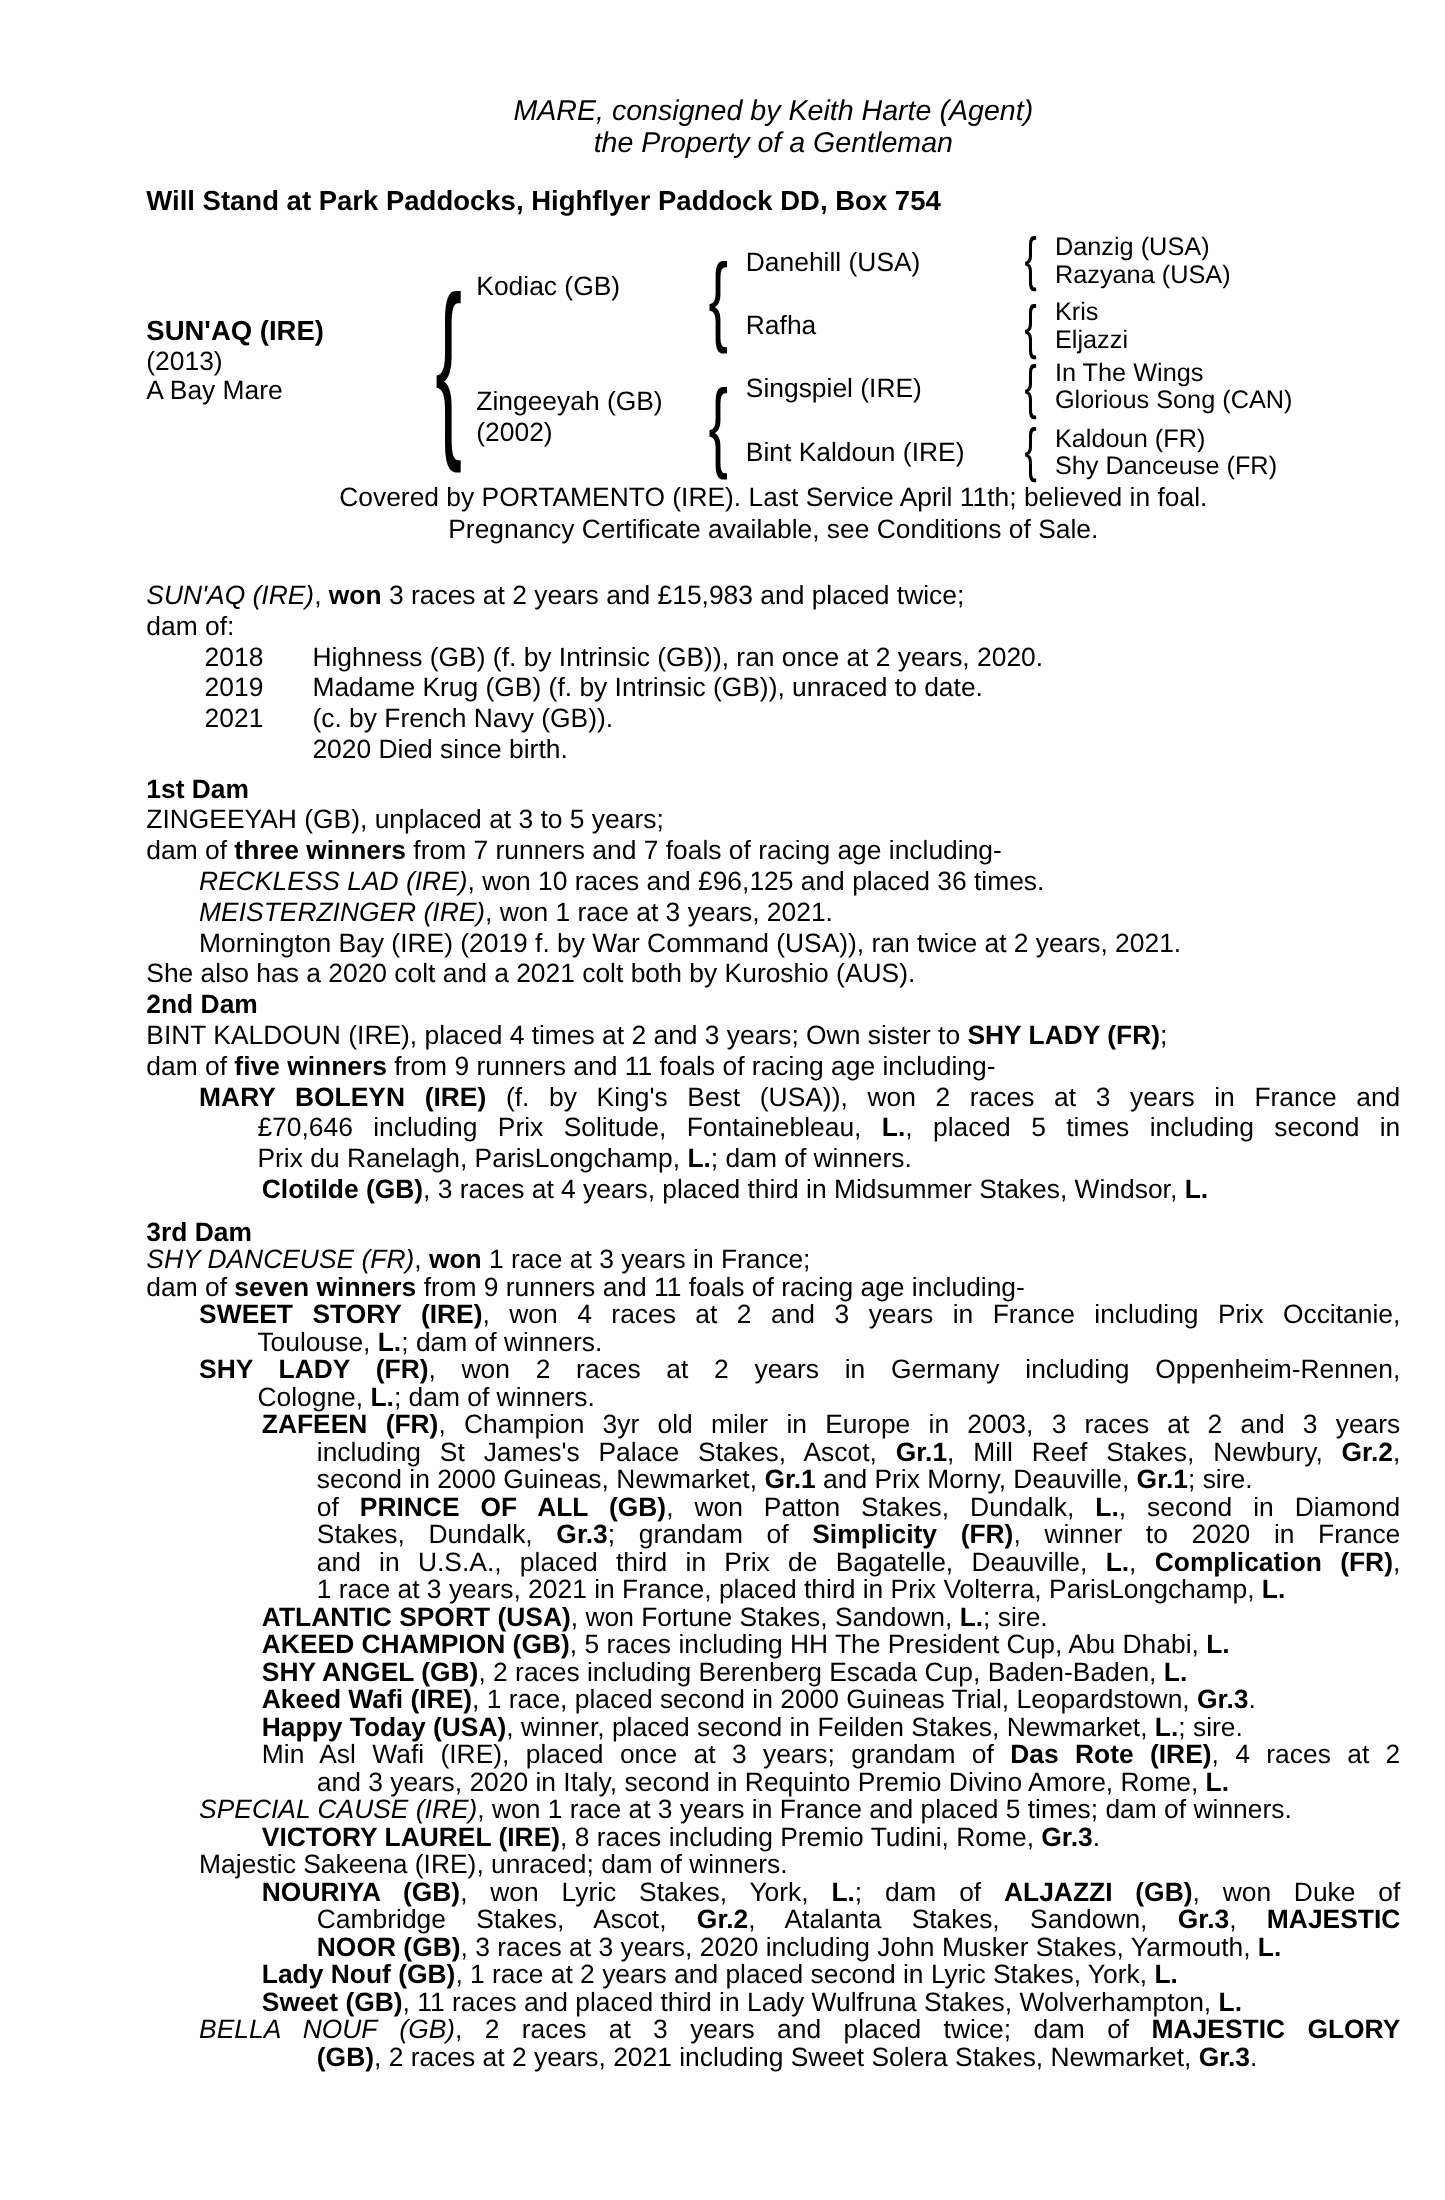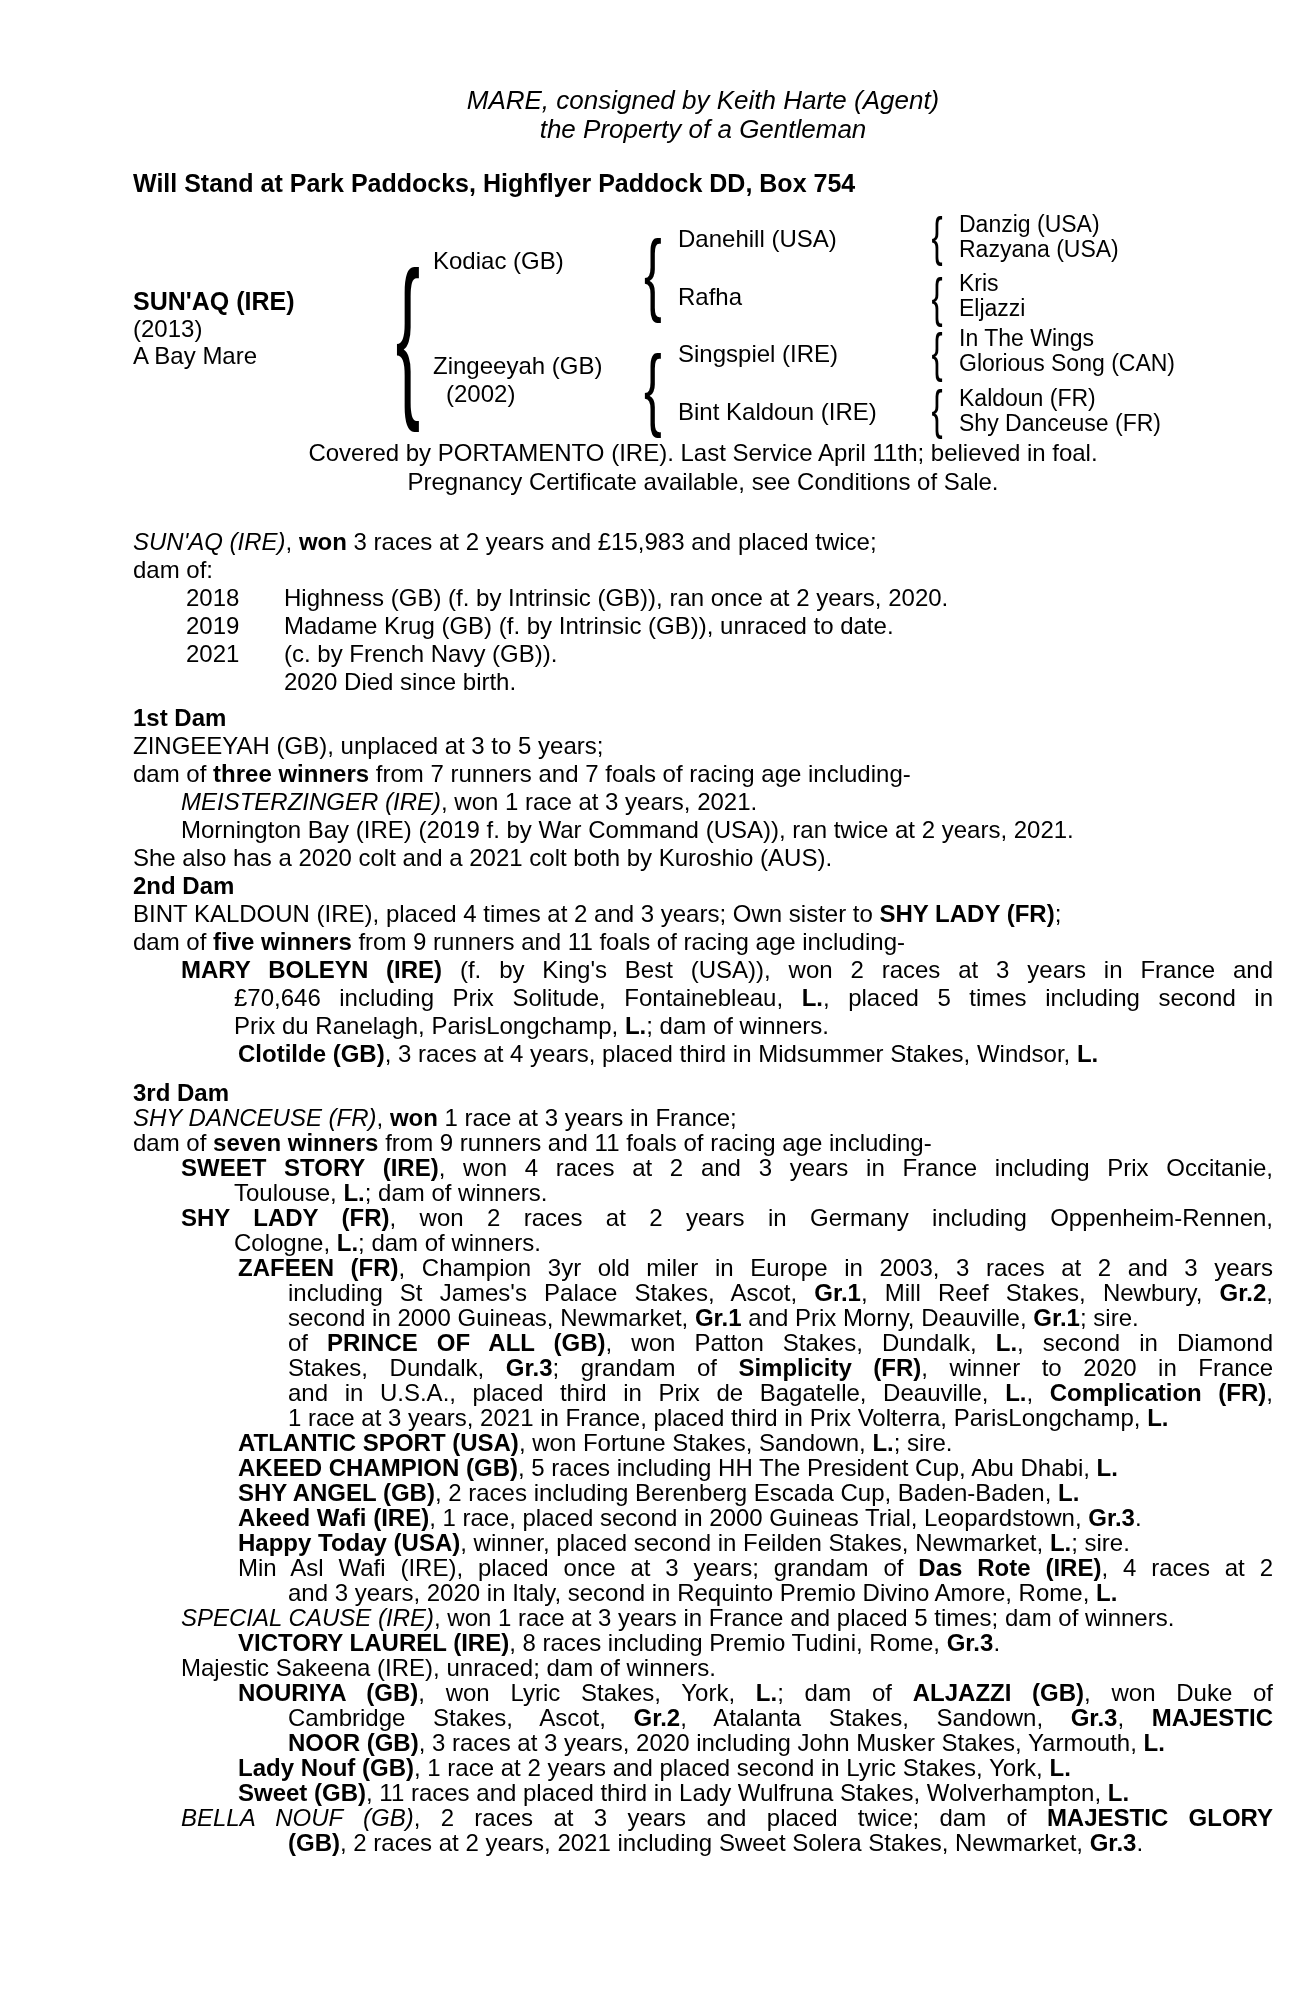--- a/index.html
+++ b/index.html
@@ -75,21 +75,21 @@
 
       <div class="horse-block">
         <div class="hname">SUN'AQ (IRE)</div>
         <div>(2013)</div>
         <div>A Bay Mare</div>
       </div>
 
       <span class="brace brace-g1"></span>
       <div class="ped-name" style="left:300px;top:50px;">Kodiac (GB)</div>
       <div class="ped-name" style="left:300px;top:155px;text-align:right;">Zingeeyah (GB)</div>
-      <div class="ped-name" style="left:313px;top:183px;text-align:center;">(2002)</div>
+      <div class="ped-name" style="left:300px;top:183px;text-align:center;">(2002)</div>
 
       <span class="brace brace-g2a"></span>
       <span class="brace brace-g2b"></span>
       <div class="ped-name" style="left:545px;top:28px;">Danehill (USA)</div>
       <div class="ped-name" style="left:545px;top:86px;">Rafha</div>
       <div class="ped-name" style="left:545px;top:143px;">Singspiel (IRE)</div>
       <div class="ped-name" style="left:545px;top:201px;">Bint Kaldoun (IRE)</div>
 
       <span class="brace brace-g3 bg3-0"></span>
       <span class="brace brace-g3 bg3-1"></span>
@@ -123,20 +123,21 @@
         <div class="ln ind-m"><span>dam of:</span></div>
         <div class="ln ind-p"><span class="yr">2018</span><span>Highness (GB) (f. by Intrinsic (GB)), ran once at 2 years, 2020.</span></div>
         <div class="ln ind-p"><span class="yr">2019</span><span>Madame Krug (GB) (f. by Intrinsic (GB)), unraced to date.</span></div>
         <div class="ln ind-p"><span class="yr">2021</span><span>(c. by French Navy (GB)).</span></div>
         <div class="ln ind-pp"><span>2020 Died since birth.</span></div>
       </div>
     <div class="sec sec-dam1">
         <div class="ln ind-m"><span class="b">1st Dam</span></div>
         <div class="ln ind-m"><span>ZINGEEYAH (GB), unplaced at 3 to 5 years;</span></div>
         <div class="ln ind-m"><span>dam of </span><span class="b">three winners</span><span> from 7 runners and 7 foals of racing age including-</span></div>
+        <div class="ln ind-a"><span class="i">RECKLESS LAD (IRE)</span><span>, won 10 races and £96,125 and placed 36 times.</span></div>
         <div class="ln ind-a"><span class="i">MEISTERZINGER (IRE)</span><span>, won 1 race at 3 years, 2021.</span></div>
         <div class="ln ind-a"><span>Mornington Bay (IRE) (2019 f. by War Command (USA)), ran twice at 2 years, 2021.</span></div>
         <div class="ln ind-m"><span>She also has a 2020 colt and a 2021 colt both by Kuroshio (AUS).</span></div>
       </div>
     <div class="sec sec-dam2">
         <div class="ln ind-m"><span class="b">2nd Dam</span></div>
         <div class="ln ind-m"><span>BINT KALDOUN (IRE), placed 4 times at 2 and 3 years; Own sister to </span><span class="b">SHY LADY (FR)</span><span>;</span></div>
         <div class="ln ind-m"><span>dam of </span><span class="b">five winners</span><span> from 9 runners and 11 foals of racing age including-</span></div>
         <div class="ln ind-a full"><span class="b">MARY BOLEYN (IRE)</span><span> (f. by King's Best (USA)), won 2 races at 3 years in France and</span></div>
         <div class="ln ind-ac full"><span>£70,646 including Prix Solitude, Fontainebleau, </span><span class="b">L.</span><span>, placed 5 times including second in</span></div>

